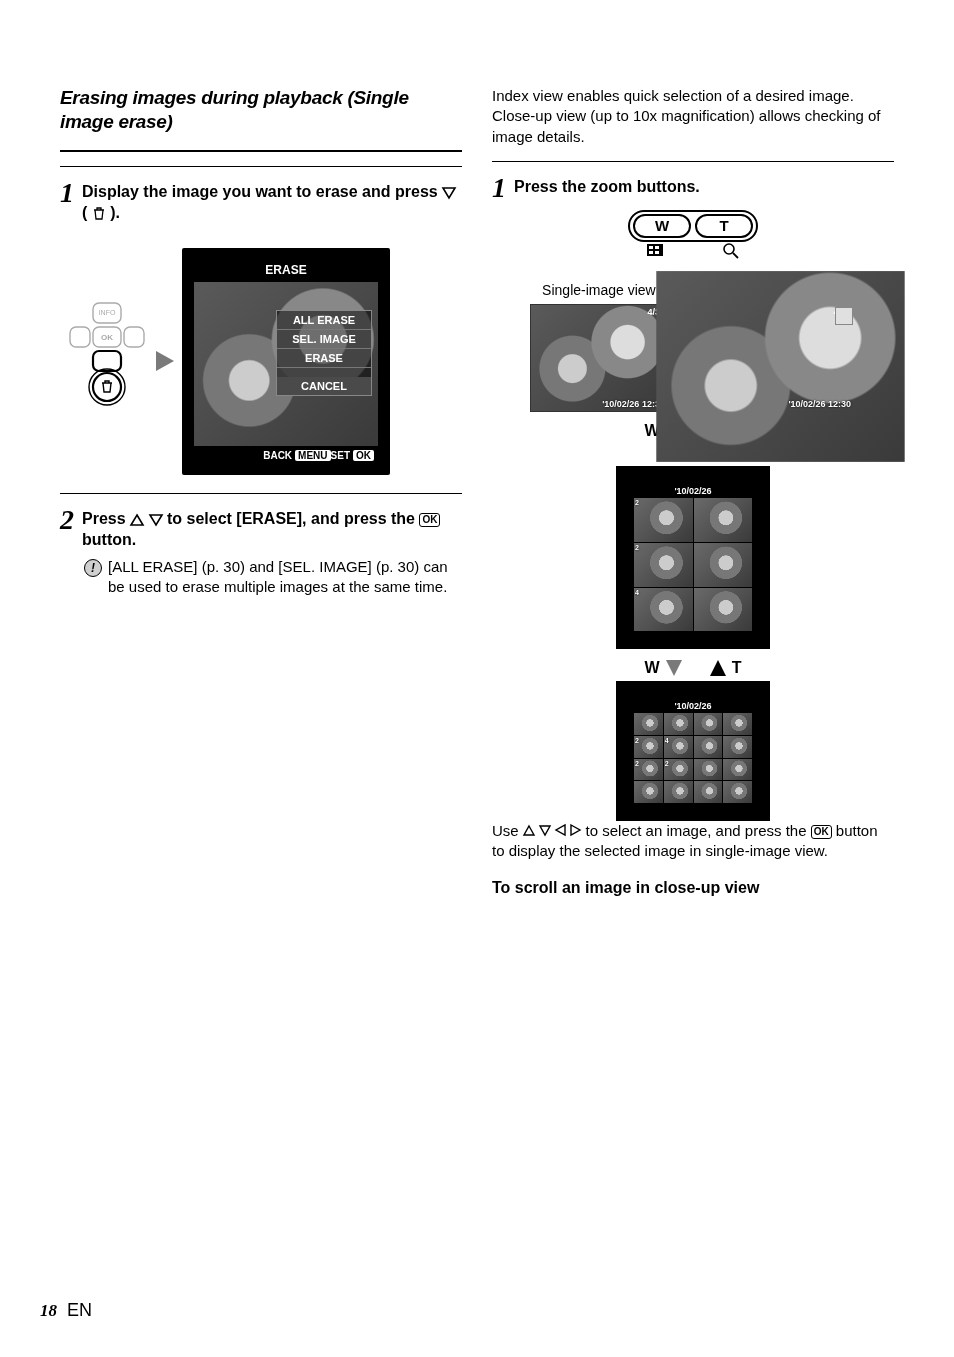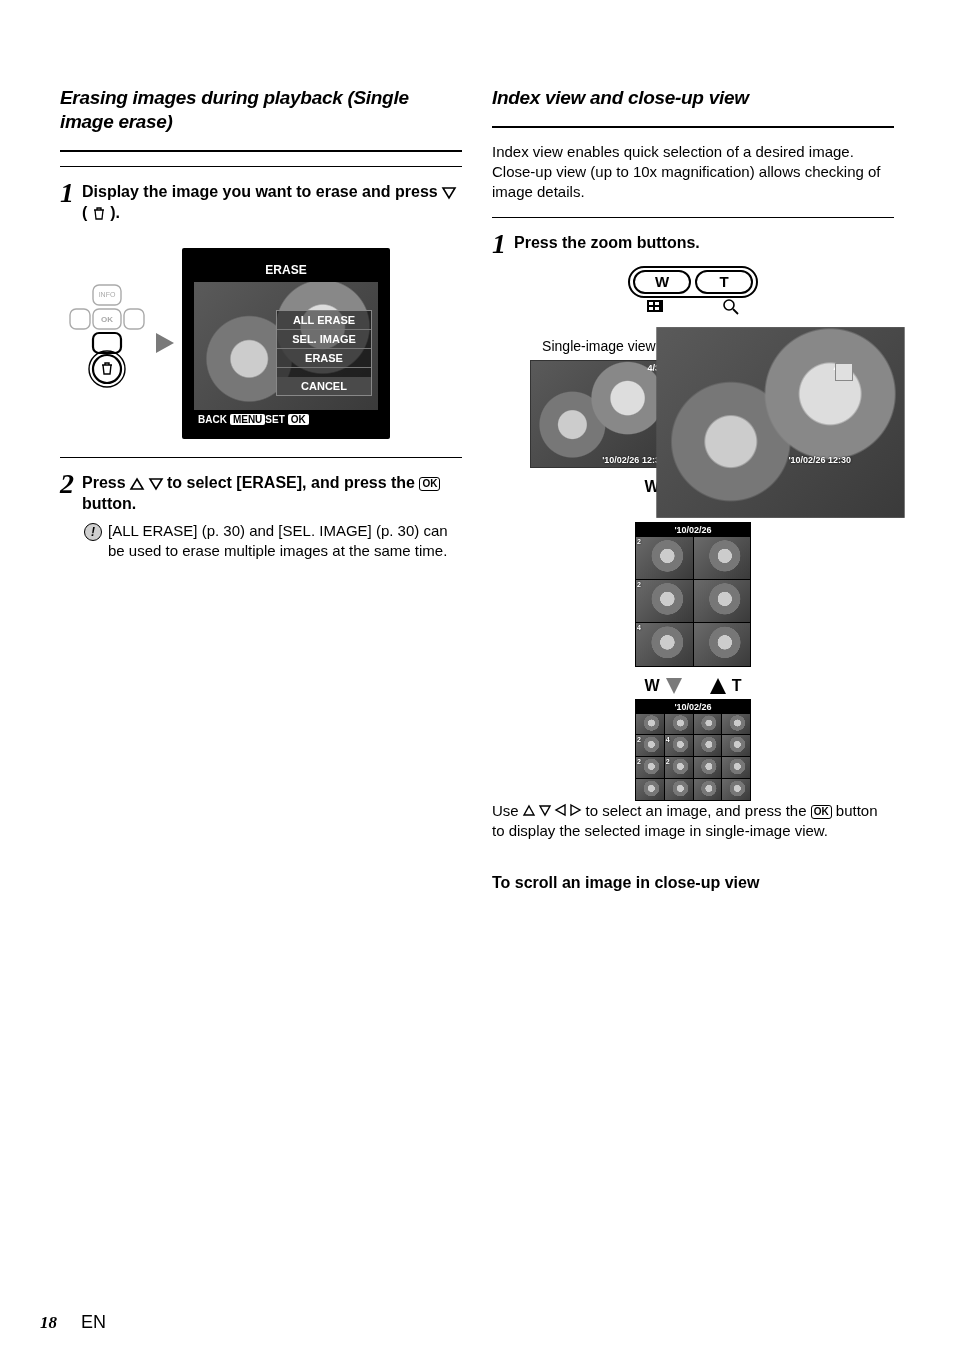--- a/index.html
+++ b/index.html
@@ -45,56 +45,56 @@
   .para { font-size: 15px; line-height: 1.35; }
   .body-indent { margin-left: 24px; }
   .note-row { display: flex; align-items: flex-start; gap: 6px; margin-top: 6px; }
   .note-icon {
     width: 18px; height: 18px; border-radius: 50%;
     border: 1.5px solid #000; background: #d0d0d0;
     display: flex; align-items: center; justify-content: center;
     font-weight: 900; font-style: italic; font-size: 12px;
     flex: 0 0 auto; margin-top: 2px;
   }
-  .sub-h { font-weight: 700; font-size: 16px; margin-top: 33px; margin-bottom: 2px; }
+  .sub-h { font-weight: 700; font-size: 16px; margin-top: 18px; margin-bottom: 2px; }
   .ok-box {
     display: inline-block; border: 1.5px solid #000; border-radius: 3px;
     font-size: 10px; font-weight: 700; padding: 0 2px; line-height: 12px;
     vertical-align: 1px;
   }
   
   .erase-diagram { display: flex; align-items: center; gap: 8px; margin: 24px 0 18px 8px; }
   .dpad-wrap { position: relative; width: 80px; height: 120px; }
   .arrow-right {
     width: 0; height: 0;
     border-top: 10px solid transparent;
     border-bottom: 10px solid transparent;
     border-left: 18px solid #7a7a7a;
   }
   .lcd {
     width: 208px; background: #000; border-radius: 2px;
     padding: 12px; color: #fff; font-size: 11px;
   }
   .lcd-title { background:#000; text-align:center; font-weight:700; padding:3px 0 5px; font-size:12px;}
-  .lcd-body { position: relative; height: 128px; background: #555; }
+  .lcd-body { position: relative; height: 164px; background: #555; }
   .flower {
     position:absolute; inset:0;
     background: radial-gradient(circle at 70% 35%, #ddd 0 14%, #888 15% 30%, transparent 31%),
                 radial-gradient(circle at 30% 60%, #ccc 0 12%, #777 13% 28%, transparent 29%),
                 linear-gradient(135deg,#5a5a5a,#3a3a3a);
   }
   .lcd-menu {
     position: absolute; right: 6px; top: 28px; width: 96px;
     background: rgba(0,0,0,.5); border: 1px solid #888; font-size: 11px;
     text-align: center;
   }
   .lcd-menu div { padding: 3px 0; border-bottom: 1px solid #777; font-weight: 700;}
   .lcd-menu div:last-child { border-bottom: none; margin-top: 9px; }
   .lcd-menu .sel { background: #4a4a4a; }
-  .lcd-foot { display:flex; justify-content:flex-start; padding:4px 4px 2px; font-size:10px; font-weight:700;}
+  .lcd-foot { display:flex; justify-content:flex-end; padding:4px 4px 2px; font-size:10px; font-weight:700;}
   .lcd-foot .tag { background:#fff; color:#000; padding:0 3px; border-radius:2px; margin-left:3px;}
   
   .zoom-buttons { text-align:center; margin: 6px 0 4px; }
   .zoom-row { display:flex; justify-content:center; gap:18px; align-items:flex-start;}
   .zb { width:58px; height:24px; border:2px solid #000; border-radius:12px; display:flex; align-items:center; justify-content:center; font-weight:900; font-size:15px;}
   .zb-outer { border:2.5px solid #000; border-radius:16px; padding:2px 3px; display:inline-flex; gap:4px;}
   .views-labels { display:flex; justify-content:space-around; font-size:14px; margin:20px 0 6px; }
   .views-row { display:flex; align-items:center; justify-content:center; gap:6px; }
   .thumb { width:140px; height:108px; position:relative; background:#555; border:1px solid #333; }
   .thumb .flower { inset:0; }
@@ -103,30 +103,30 @@
   .thumb .mag { position:absolute; top:2px; right:2px; width:18px; height:18px; background:#e0e0e0; border:1px solid #888;}
   .stack-arrows { display:flex; flex-direction:column; align-items:center; gap:14px;}
   .arr-lbl { font-weight:900; font-size:15px;}
   .arr-left { width:0;height:0;border-top:8px solid transparent;border-bottom:8px solid transparent;border-right:16px solid #7a7a7a;}
   .arr-right2 { width:0;height:0;border-top:8px solid transparent;border-bottom:8px solid transparent;border-left:16px solid #000;}
   .wt-row { display:flex; align-items:center; justify-content:center; gap:6px; margin:10px 0 4px;}
   .wt-row .lbl { font-weight:900; font-size:16px;}
   .arr-down { width:0;height:0;border-left:8px solid transparent;border-right:8px solid transparent;border-top:16px solid #7a7a7a;}
   .arr-up { width:0;height:0;border-left:8px solid transparent;border-right:8px solid transparent;border-bottom:16px solid #000;}
   .idx-label{ text-align:center; font-size:14px; margin-bottom:6px;}
-  .idx-screen { width:116px; margin:0 auto; background:#000; padding:1px; }
+  .idx-screen { width:154px; margin:0 auto; background:#000; padding:18px; }
   .idx-date { color:#fff; font-size:9px; text-align:center; font-weight:700; padding:2px 0;}
   .idx-grid { display:grid; gap:1px; background:#000;}
   .g2 { grid-template-columns:repeat(2,1fr);}
   .g4 { grid-template-columns:repeat(4,1fr);}
   .cell { aspect-ratio: 4/3; background:#666; position:relative;}
   .cell.sel { outline:2px solid #fff; outline-offset:-2px;}
   .cell::after{content:"";position:absolute;inset:0;background:radial-gradient(circle at 55% 45%, #ccc 0 18%, #777 19% 40%, transparent 41%),linear-gradient(135deg,#6a6a6a,#3a3a3a);}
   .cell .num{position:absolute;left:1px;top:1px;color:#fff;font-size:7px;font-weight:700;text-shadow:0 0 2px #000;z-index:2;}
-  .footer { position:absolute; bottom:24px; left:40px; display:flex; align-items:baseline; gap:24px;}
+  .footer { position:absolute; bottom:36px; left:40px; display:flex; align-items:baseline; gap:10px;}
   .pg { font-style:italic; font-weight:700; font-size:17px; font-family: Georgia, serif;}
   .lang { font-size:18px;}
   
   svg { overflow: visible; }
 </style>
 </head>
 <body>
 
 <div class="page">
 
@@ -210,21 +210,20 @@
       </div>
     </div>
 
     <div class="note-row body-indent">
       <div class="note-icon">!</div>
       <div class="para">[ALL ERASE] (p. 30) and [SEL. IMAGE] (p. 30) can be used to erase multiple images at the same time.</div>
     </div>
   </div>
 
   <div class="col">
-    <h2 class="section-title">Index view and close-up view</h2>
     <p class="para">Index view enables quick selection of a desired image. Close-up view (up to 10x magnification) allows checking of image details.</p>
 
     <div class="rule" style="margin-top:14px;"></div>
     <div class="step">
       <div class="step-num">1</div>
       <div class="step-text">Press the zoom buttons.</div>
     </div>
 
     <div class="zoom-buttons">
       <div class="zb-outer">

